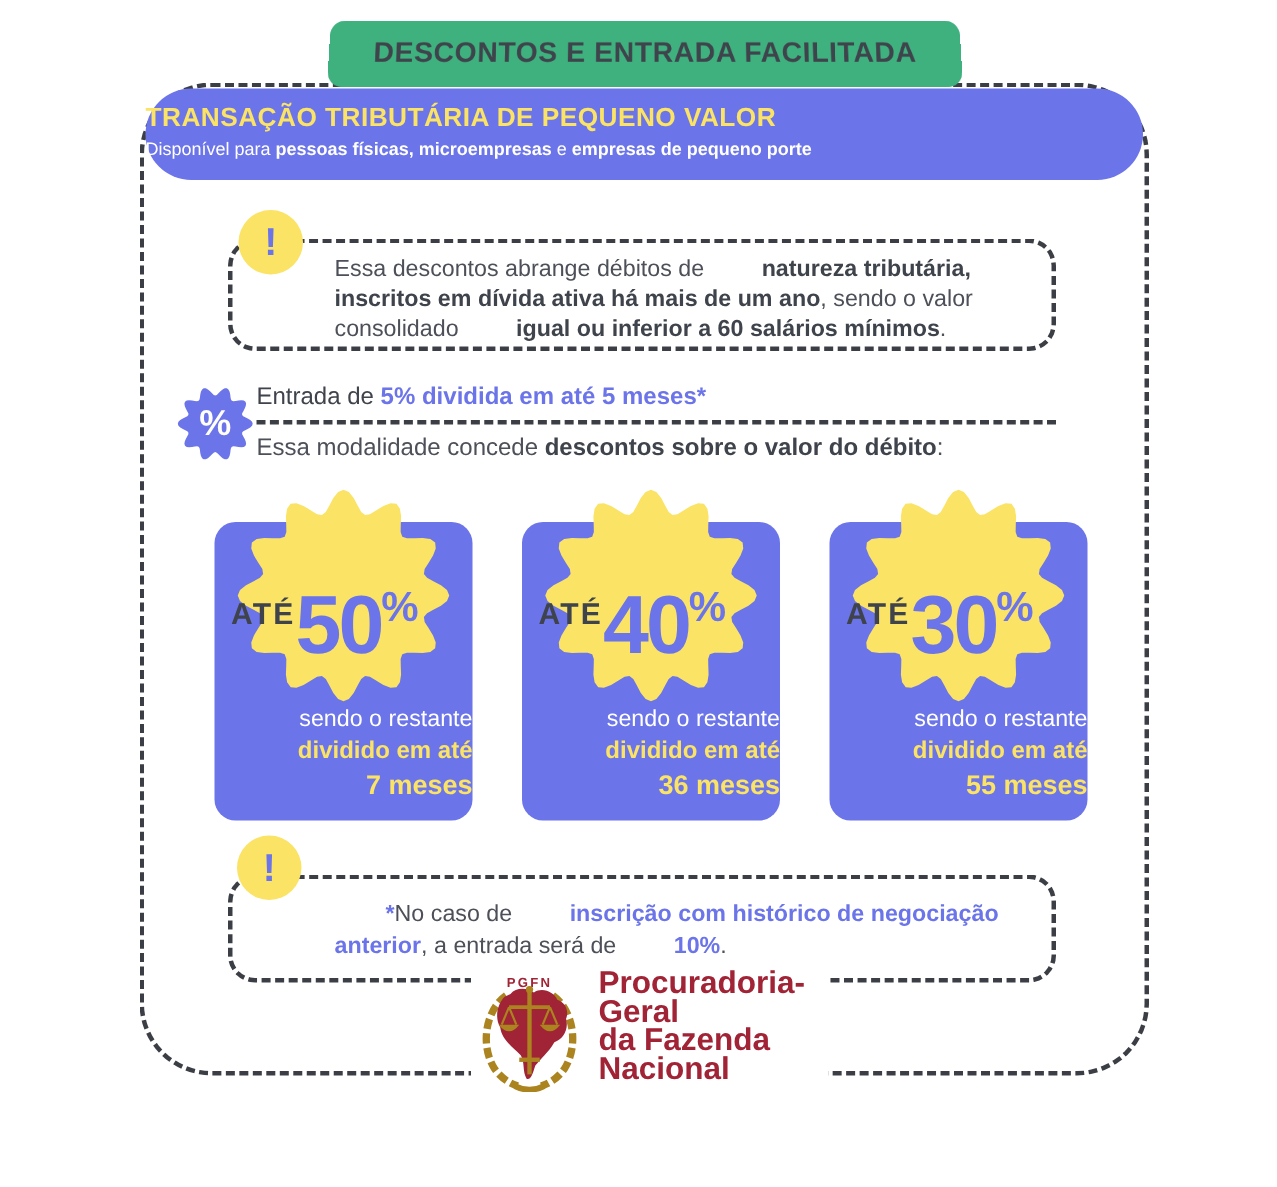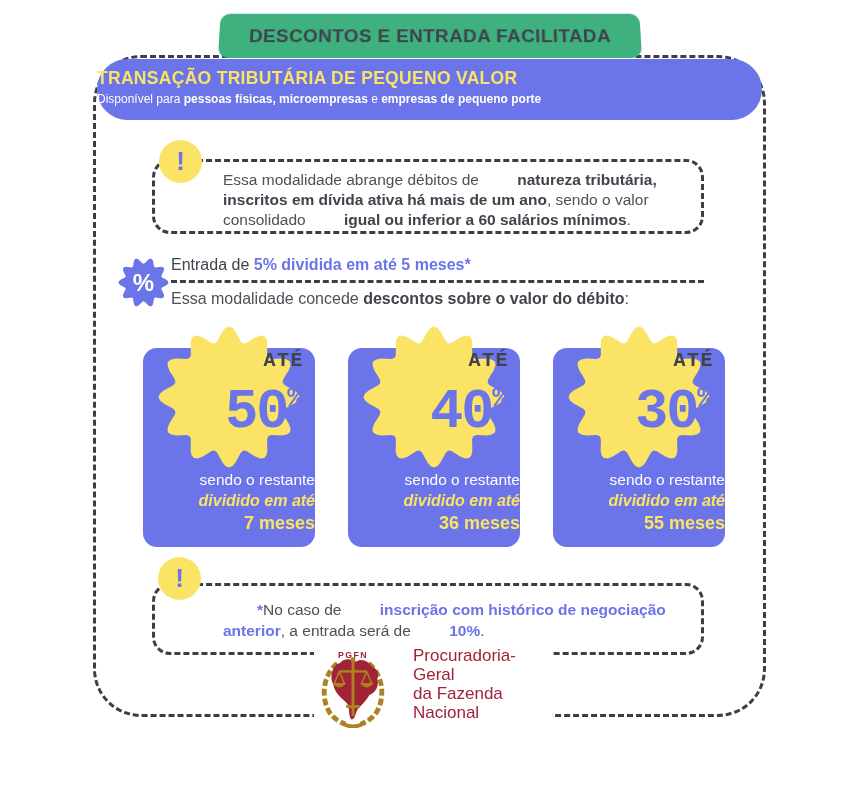--- a/index.html
+++ b/index.html
@@ -62,36 +62,36 @@
   .entry-sep{position:absolute;left:171px;top:280px;width:533px;height:0;border-top:3px dashed #3b3e45;z-index:2;}
   .entry-line2{position:absolute;left:171px;top:290px;font-size:16px;color:var(--text);z-index:2;}
   .entry-line2 b{color:var(--dark);font-weight:700;}
   
   .card{position:absolute;top:348px;width:172px;height:199px;background:var(--purple);border-radius:14px;z-index:2;}
   .card-1{left:143px;} .card-2{left:348px;} .card-3{left:553px;}
   .seal-wrap{position:absolute;left:50%;top:-26px;width:150px;height:150px;transform:translateX(-50%);}
   .seal-wrap svg{position:absolute;inset:0;}
   .seal-yellow polygon{fill:var(--yellow);}
   .seal-purple polygon{fill:var(--purple);}
-  .seal-text{position:absolute;inset:0;display:flex;flex-direction:column;align-items:flex-end;padding-top:27px;box-sizing:border-box;font-family:Liberation Mono, monospace;}
+  .seal-text{position:absolute;inset:0;display:flex;align-items:center;padding-top:27px;box-sizing:border-box;}
   .ate{font-size:20px;font-weight:800;color:var(--dark);letter-spacing:1.5px;}
   .pct{font-size:55px;font-weight:800;color:var(--purple);line-height:54px;letter-spacing:-2px;}
   .pct .sign{font-size:28px;vertical-align:21px;letter-spacing:0;}
   .card-lines{position:absolute;left:0;right:0;bottom:13px;text-align:right;}
   .cl1{font-size:15.5px;color:#fff;}
-  .cl2{font-size:16px;font-weight:700;color:var(--yellow);margin-top:3px;font-style:italic;}
+  .cl2{font-size:16px;font-weight:700;color:var(--yellow);margin-top:3px;}
   .cl3{font-size:18px;font-weight:700;color:var(--yellow);margin-top:3px;}
   
   .logo{position:absolute;left:314px;top:646px;width:238px;height:82px;background:var(--white,#fff);z-index:2;display:flex;align-items:flex-start;}
   .crest{width:78px;height:82px;flex:none;}
   .crest .map{fill:var(--crimson);}
   .crest .gold{stroke:var(--gold);fill:none;}
   .crest .goldfill{fill:var(--gold);}
   .crest .pgfn{fill:var(--crimson);font-weight:700;font-size:9px;letter-spacing:1.5px;font-family:inherit;}
-  .logo-text{margin-left:21px;color:var(--crimson);font-weight:400;font-size:17px;line-height:19px;}
+  .logo-text{margin-left:7px;color:var(--crimson);font-weight:700;font-size:21px;line-height:19px;}
 </style>
 </head>
 <body>
 
 <div class="canvas">
 
   <div class="outer"></div>
 
   <div class="banner">
     <div class="banner-title">DESCONTOS E ENTRADA FACILITADA</div>
@@ -99,21 +99,21 @@
 
   <div class="header">
     <div class="header-title">TRANSAÇÃO TRIBUTÁRIA DE PEQUENO VALOR</div>
     <div class="header-sub"><span>Disponível para </span><b>pessoas físicas, microempresas</b><span> e </span><b>empresas de pequeno porte</b></div>
   </div>
 
   <div class="excl excl-1">
       <span>!</span>
     </div>
   <div class="note note-1">
-    <p class="note-text"><span>Essa modalidade abrange débitos de </span><b>natureza tributária, inscritos em dívida ativa há mais de um ano</b><span>, sendo o valor consolidado </span><b>igual ou inferior a 60 salários mínimos</b><span>.</span></p>
+    <p class="note-text"><span>Essa descontos abrange débitos de </span><b>natureza tributária, inscritos em dívida ativa há mais de um ano</b><span>, sendo o valor consolidado </span><b>igual ou inferior a 60 salários mínimos</b><span>.</span></p>
   </div>
 
   <div class="pct-badge">
     <svg class="seal seal-purple" viewBox="-27 -27 54 54">
         <polygon points="24.5,0.0 24.1,1.3 22.9,2.4 21.2,3.4 19.6,4.2 18.3,4.9 17.6,5.7 17.6,6.8 18.3,8.1 19.2,9.8 19.9,11.5 20.2,13.1 19.8,14.4 18.7,15.2 17.1,15.4 15.2,15.2 13.4,14.9 11.9,14.7 10.9,15.0 10.3,15.9 10.0,17.3 9.8,19.2 9.4,21.0 8.6,22.5 7.6,23.3 6.2,23.3 4.8,22.5 3.4,21.2 2.1,19.9 1.0,18.9 0.0,18.5 -1.0,18.9 -2.1,19.9 -3.4,21.2 -4.8,22.5 -6.2,23.3 -7.6,23.3 -8.6,22.5 -9.4,21.0 -9.8,19.2 -10.0,17.3 -10.3,15.9 -10.9,15.0 -11.9,14.7 -13.4,14.9 -15.2,15.2 -17.1,15.4 -18.7,15.2 -19.8,14.4 -20.2,13.1 -19.9,11.5 -19.2,9.8 -18.3,8.1 -17.6,6.8 -17.6,5.7 -18.3,4.9 -19.6,4.2 -21.2,3.4 -22.9,2.4 -24.1,1.3 -24.5,0.0 -24.1,-1.3 -22.9,-2.4 -21.2,-3.4 -19.6,-4.2 -18.3,-4.9 -17.6,-5.7 -17.6,-6.8 -18.3,-8.1 -19.2,-9.8 -19.9,-11.5 -20.2,-13.1 -19.8,-14.4 -18.7,-15.2 -17.1,-15.4 -15.2,-15.2 -13.4,-14.9 -11.9,-14.7 -10.9,-15.0 -10.3,-15.9 -10.0,-17.3 -9.8,-19.2 -9.4,-21.0 -8.6,-22.5 -7.6,-23.3 -6.2,-23.3 -4.8,-22.5 -3.4,-21.2 -2.1,-19.9 -1.0,-18.9 -0.0,-18.5 1.0,-18.9 2.1,-19.9 3.4,-21.2 4.8,-22.5 6.2,-23.3 7.6,-23.3 8.6,-22.5 9.4,-21.0 9.8,-19.2 10.0,-17.3 10.3,-15.9 10.9,-15.0 11.9,-14.7 13.4,-14.9 15.2,-15.2 17.1,-15.4 18.7,-15.2 19.8,-14.4 20.2,-13.1 19.9,-11.5 19.2,-9.8 18.3,-8.1 17.6,-6.8 17.6,-5.7 18.3,-4.9 19.6,-4.2 21.2,-3.4 22.9,-2.4 24.1,-1.3"></polygon>
       </svg>
     <div class="pb-text">%</div>
   </div>
   <div class="entry-line1"><span>Entrada de </span><b class="accent">5% dividida em até 5 meses*</b></div>
   <div class="entry-sep"></div>

